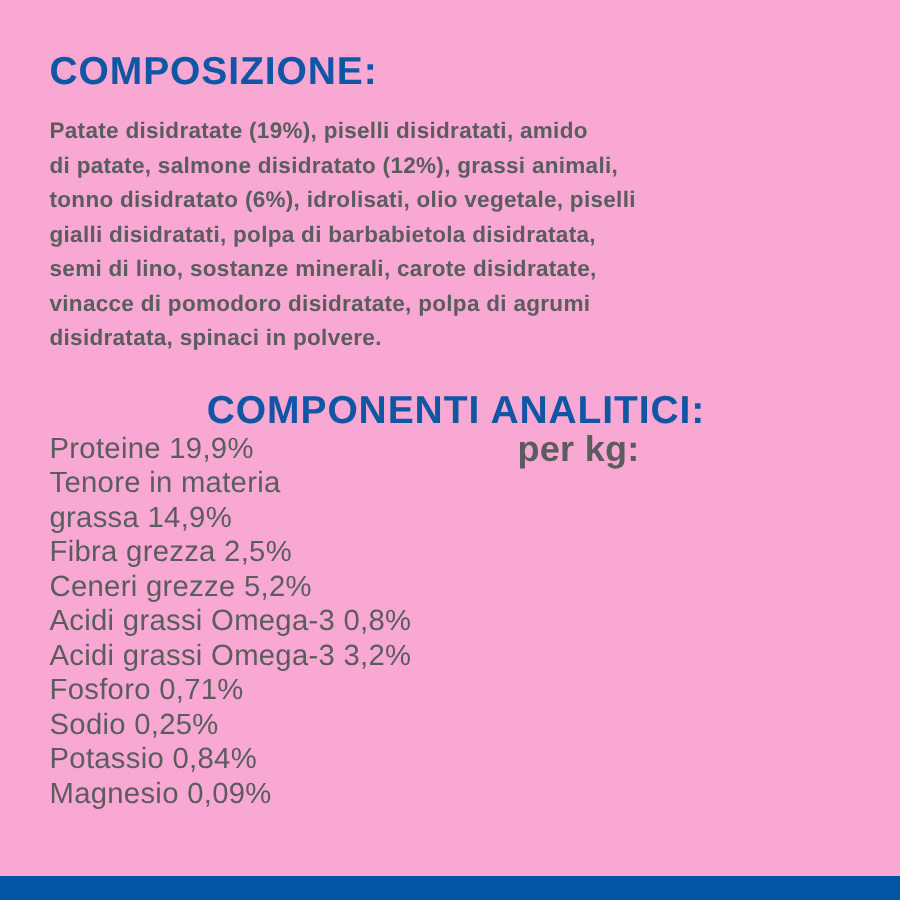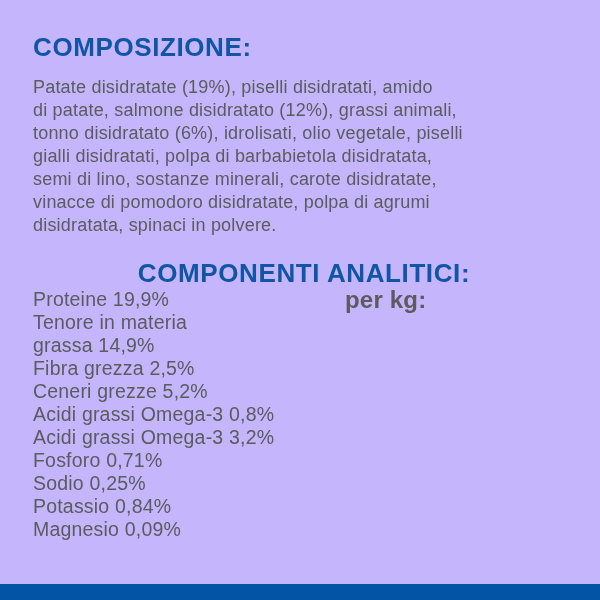--- a/index.html
+++ b/index.html
@@ -7,40 +7,41 @@
     width: 600px;
     height: 600px;
     background: #ffffff;
     font-family: "Liberation Sans", sans-serif;
     overflow: hidden;
   }
   .page {
     position: relative;
     width: 600px;
     height: 600px;
-    background: #c4b5fd;
+    background: #f9a8d4;
   }
   .content {
     padding: 33px 25px 0 33px;
   }
   .section-heading {
     color: #1156a5;
     font-size: 26px;
     font-weight: bold;
     letter-spacing: 0.6px;
     line-height: 1.1;
   }
   .composition-body {
     margin-top: 14px;
     color: #5b5c5e;
-    font-size: 18px;
+    font-size: 15px;
     line-height: 23px;
     letter-spacing: 0.2px;
     white-space: pre-line;
     max-width: 548px;
+    font-weight: bold;
   }
   .analytics-heading {
     margin-top: 22px;
   }
   .analytics-columns {
     margin-top: 1px;
     display: flex;
     flex-direction: row;
   }
   .analytics-left {

